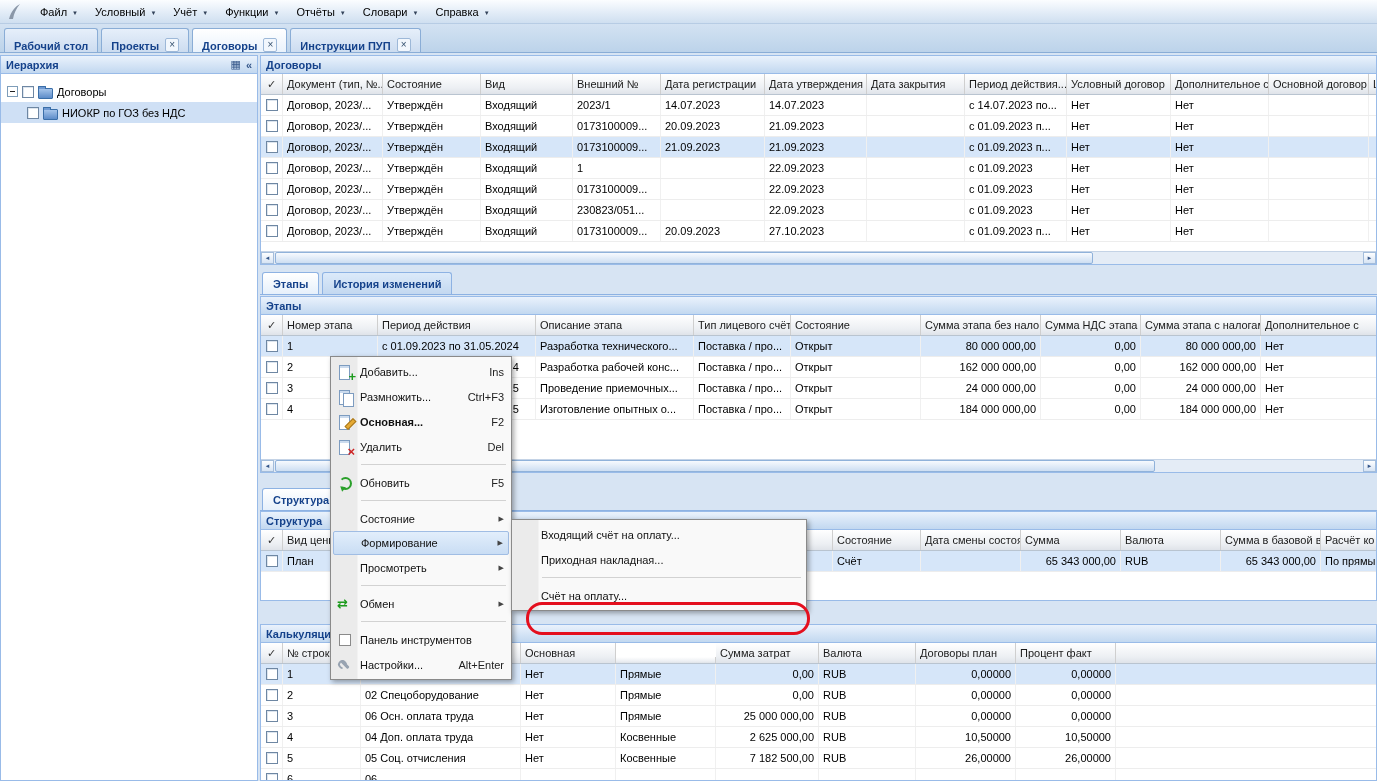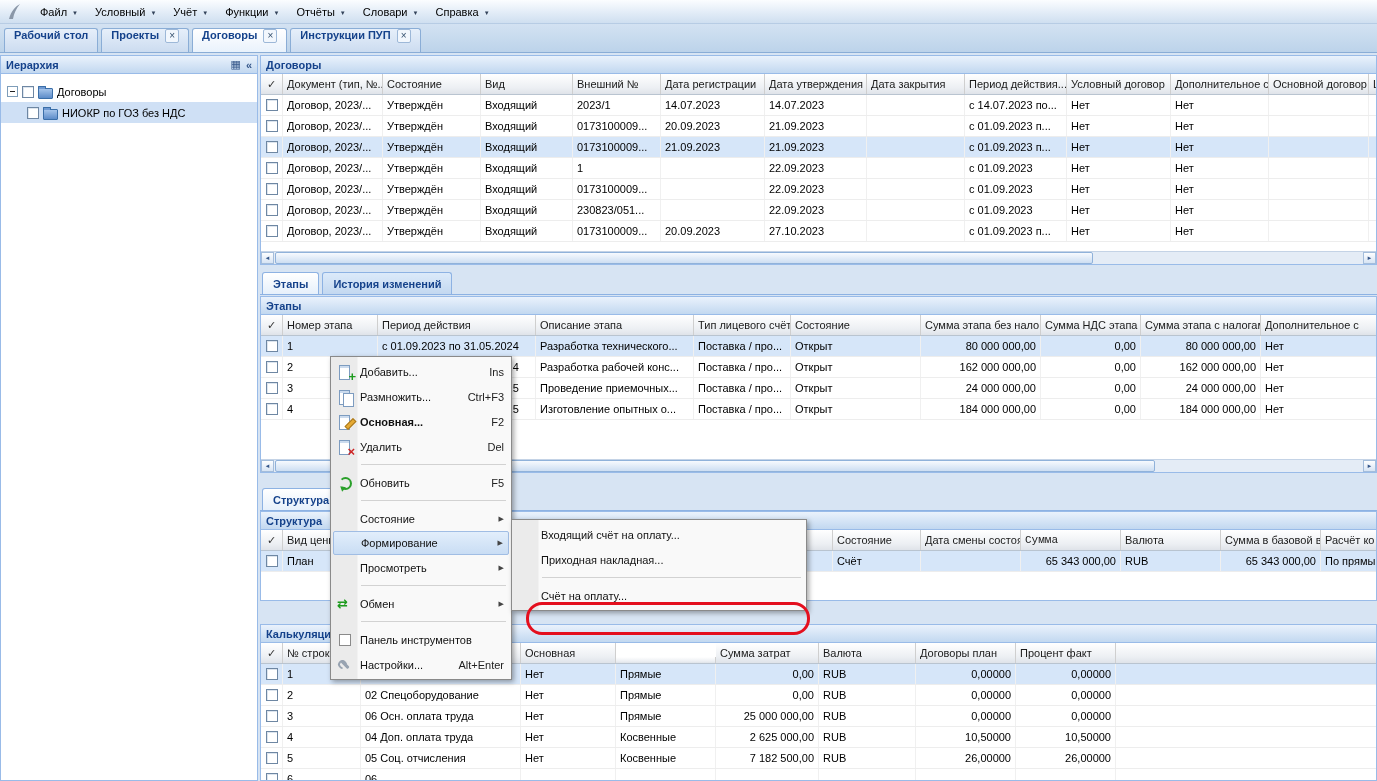--- a/index.html
+++ b/index.html
@@ -11,21 +11,21 @@
     background:linear-gradient(#fbfdff,#e2ecf7 55%,#cfdff0); border-bottom:1px solid #b7cce4;
     display:flex; align-items:center; padding-left:6px; }
   .logo { width:18px; height:18px; margin-right:8px; display:flex; align-items:center; }
   .mb-item { display:flex; align-items:center; gap:5px; padding:3px 9px 3px 8px; cursor:default; }
   .mb-item .dn { font-size:6px; color:#33435a; padding-top:2px; }
 
   
   .tabbar { position:absolute; top:24px; left:0; right:0; height:29px;
     background:linear-gradient(#d3e2f2,#bcd3ea); border-bottom:1px solid #8aadd6;
     display:flex; align-items:flex-end; gap:3px; padding:0 0 0 4px; }
-  .tab { height:24px; display:flex; align-items:flex-start; gap:6px; padding:0 9px;
+  .tab { height:24px; display:flex; align-items:flex-end; gap:6px; padding:0 9px;
     border:1px solid #8aadd6; border-bottom:none; border-radius:3px 3px 0 0;
     background:linear-gradient(#e6effa,#ccdcf0); color:#15428b; font-weight:bold; }
   .tab.active { background:linear-gradient(#ffffff,#e9f2fc); }
   .tab-close { width:14px; height:14px; border:1px solid #9db8d8; background:#f2f7fd;
     border-radius:2px; font-size:10px; line-height:12px; text-align:center; color:#34506e; font-weight:normal; }
 
   
   .p-title { height:18px; flex:0 0 18px; background:linear-gradient(#eaf2fc,#c2d8f0);
     border-bottom:1px solid #99bbe8; color:#15428b; font-weight:bold;
     display:flex; align-items:center; padding:0 5px; overflow:hidden; white-space:nowrap; }
@@ -443,21 +443,21 @@
     <div class="p-title">
       <span>Структура</span>
     </div>
     <div class="grid">
         <div class="g-head">
           <div class="g-hc cbcol" style="width: 22px;">✓</div>
           <div class="g-hc" style="width: 100px;">Вид цены</div>
           <div class="g-hc" style="width: 450px;"></div>
           <div class="g-hc" style="width: 88px;">Состояние</div>
           <div class="g-hc" style="width: 100px;">Дата смены состоя</div>
-          <div class="g-hc" style="width: 100px; font-family: Liberation Mono, monospace;">Сумма</div>
+          <div class="g-hc" style="width: 100px;">Сумма</div>
           <div class="g-hc" style="width: 100px;">Валюта</div>
           <div class="g-hc" style="width: 100px;">Сумма в базовой в</div>
           <div class="g-hc" style="width: 80px;">Расчёт ко</div>
         </div>
         <div class="g-row sel">
           <div class="g-c cbcol" style="width: 22px;">
             <span class="cb"></span>
           </div>
           <div class="g-c" style="width: 100px;">План</div>
           <div class="g-c" style="width: 450px;"></div>

